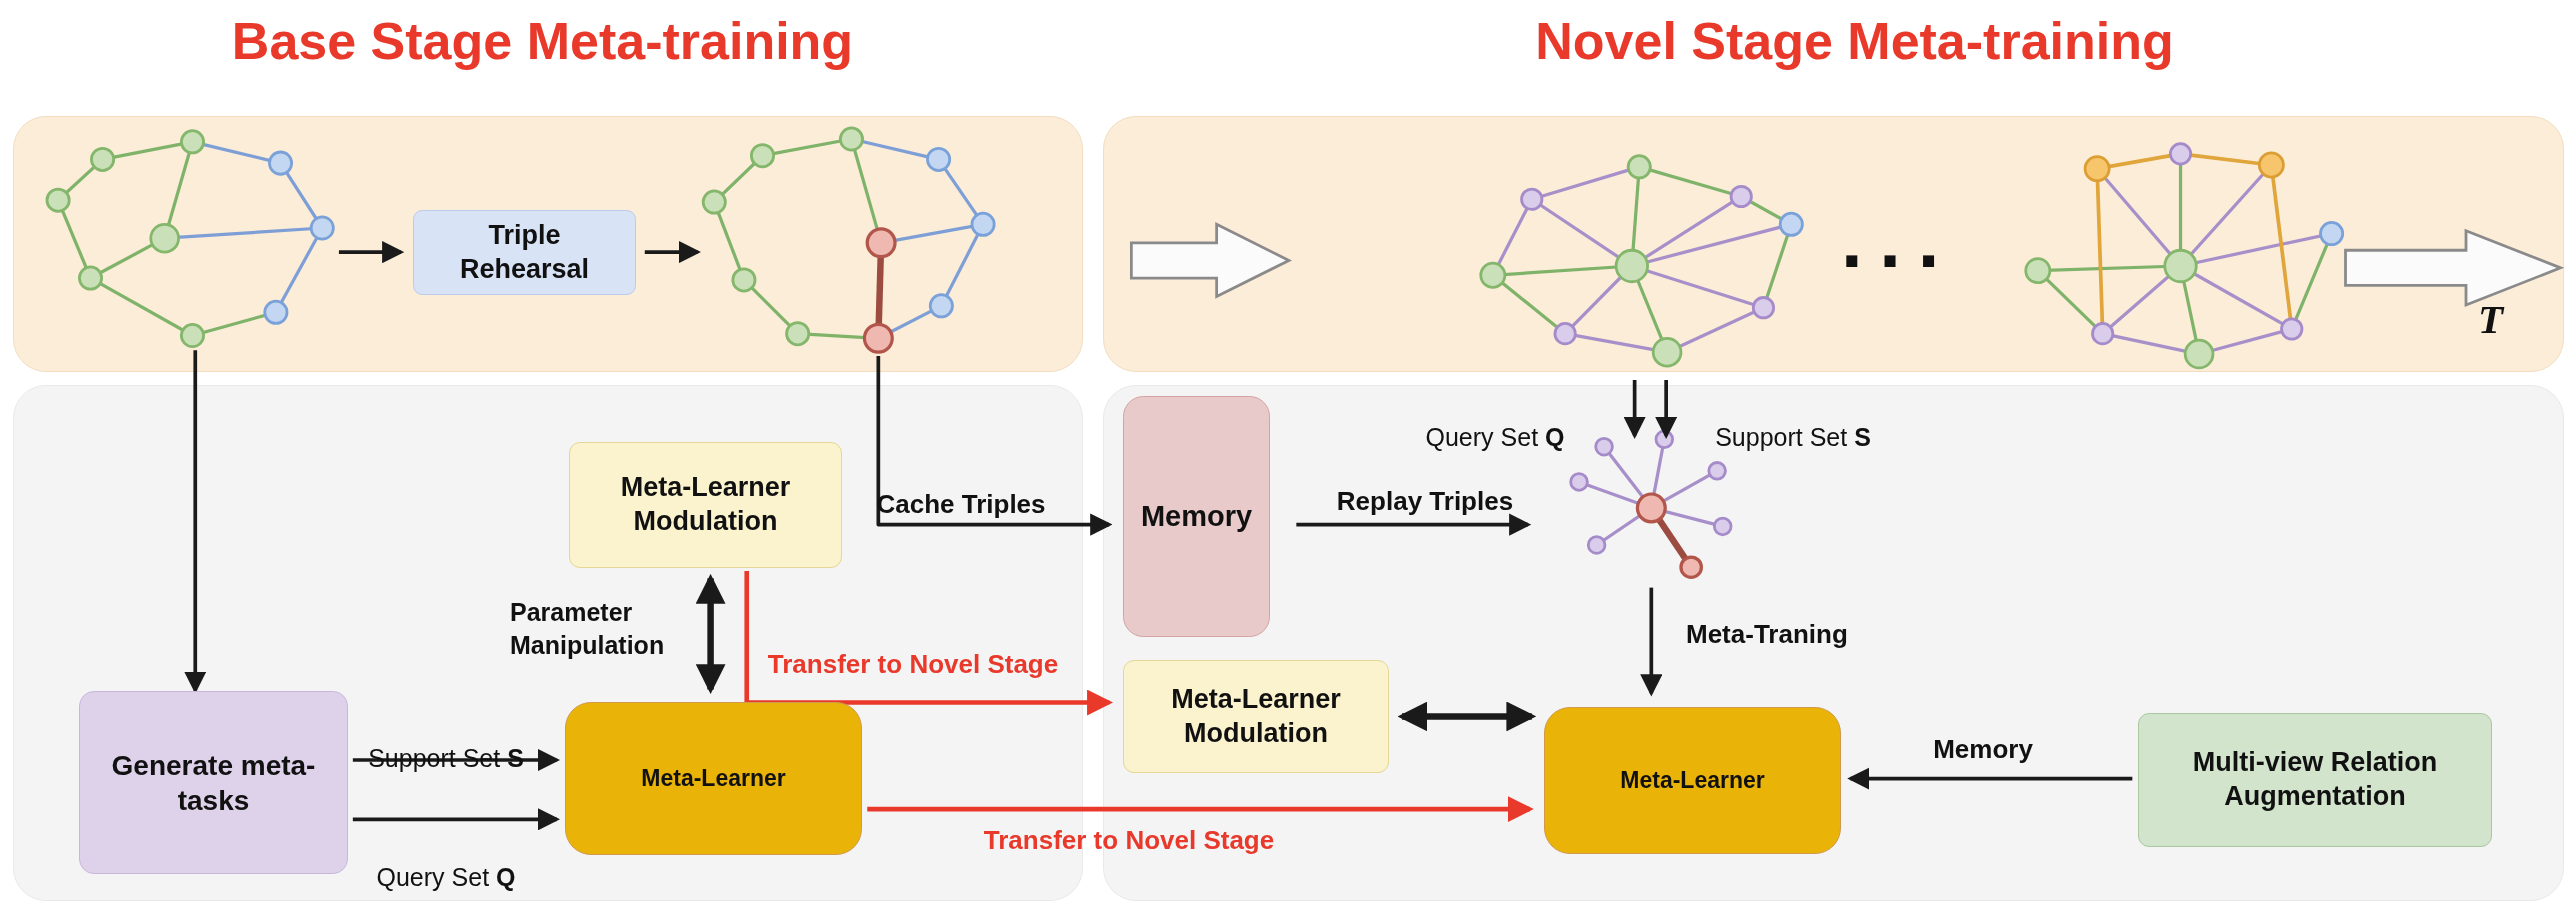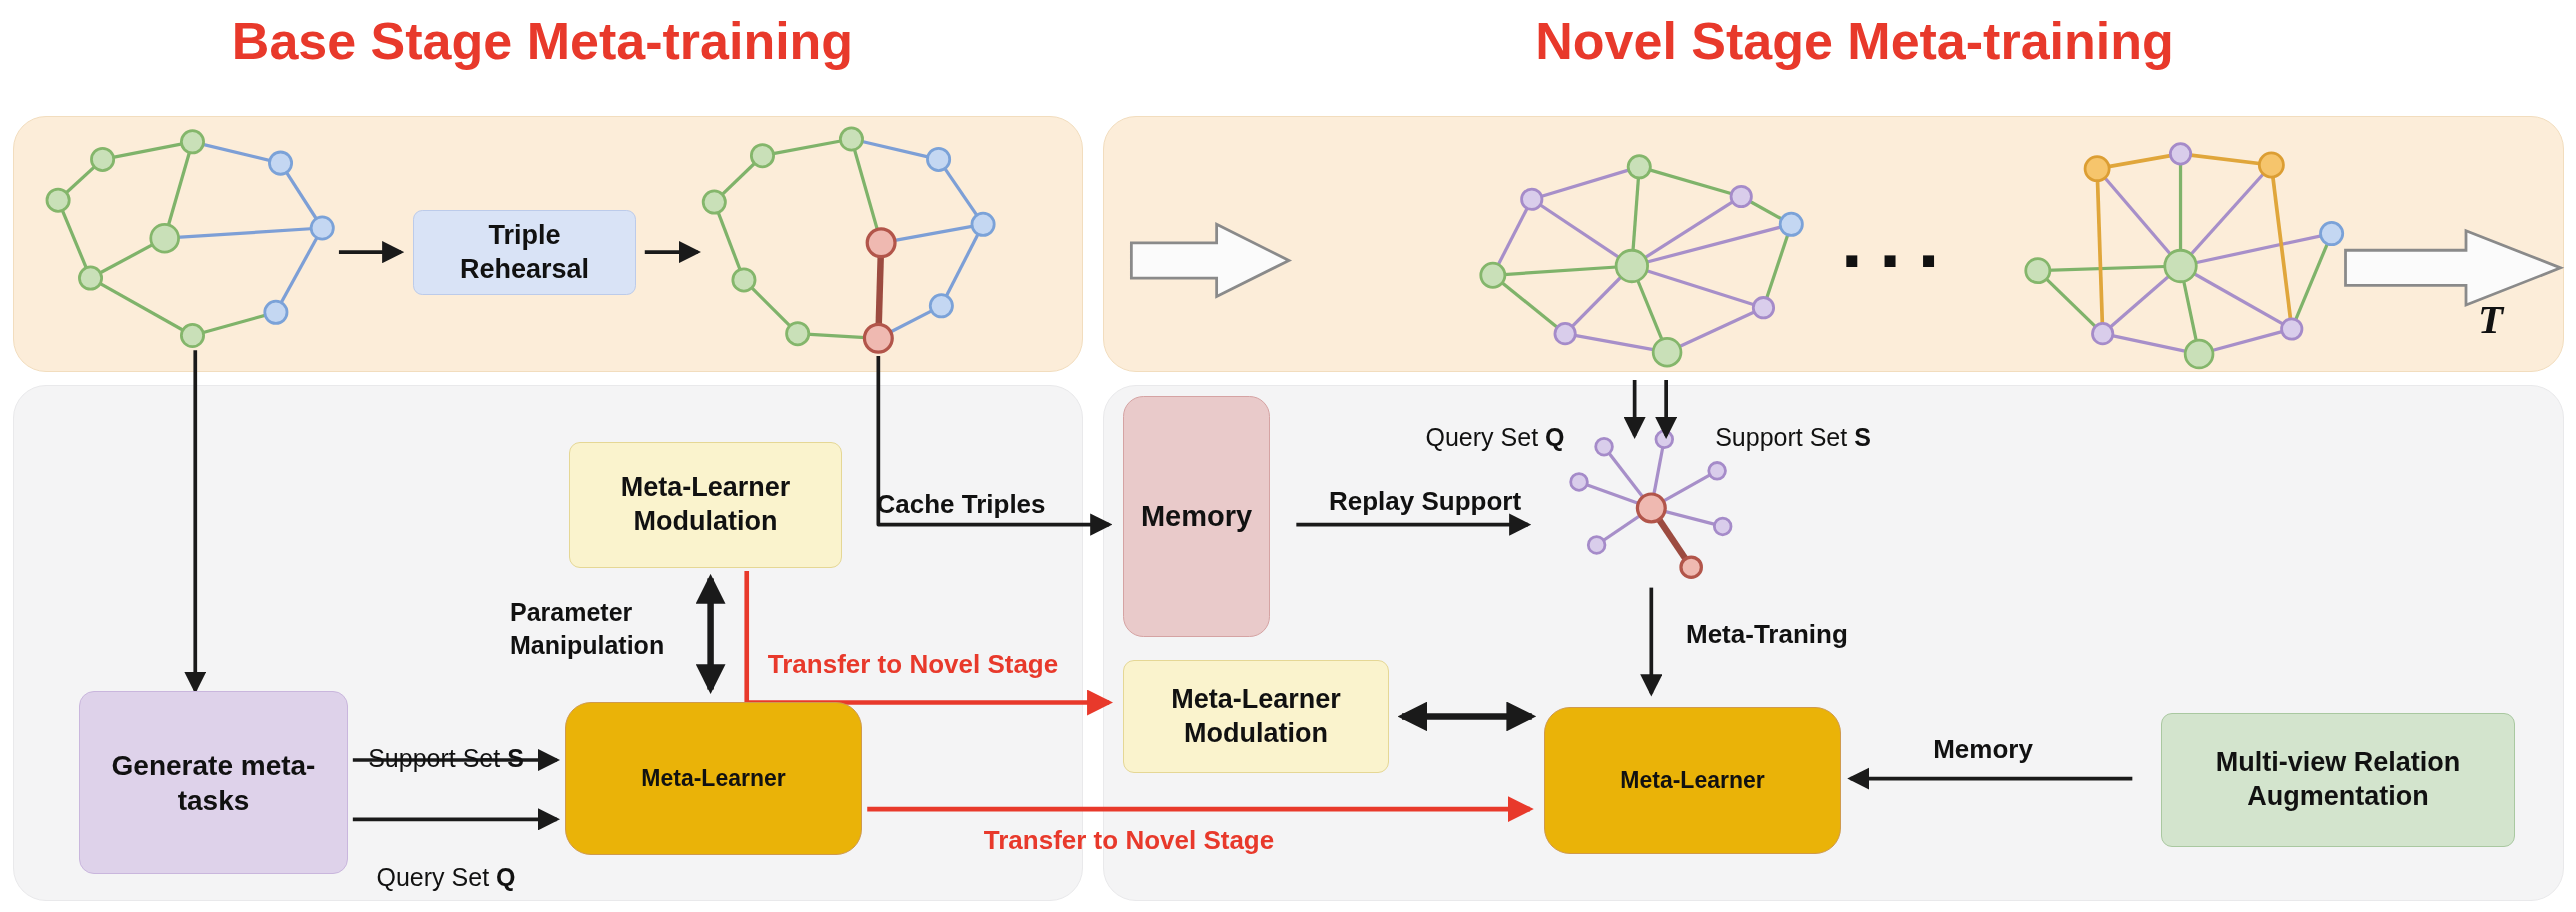--- a/index.html
+++ b/index.html
@@ -215,24 +215,24 @@
     <polygon points="2530,270 2660,270 2660,249 2762,289 2660,329 2660,308 2530,308" class="block-arrow"></polygon>
   </svg>
 
   <div class="box blue" style="left:413px; top:210px; width:223px; height:85px;">Triple Rehearsal</div>
   <div class="box purple" style="left:79px; top:671px; width:269px; height:183px;margin-top:20px;">Generate meta-tasks</div>
   <div class="box yellow" style="left:569px; top:442px; width:273px; height:126px;">Meta-Learner Modulation</div>
   <div class="box orange" style="left:565px; top:702px; width:297px; height:153px;">Meta-Learner</div>
   <div class="box pink" style="left:1123px; top:396px; width:147px; height:241px;">Memory</div>
   <div class="box yellow" style="left:1123px; top:660px; width:266px; height:113px;">Meta-Learner Modulation</div>
   <div class="box orange" style="left:1544px; top:707px; width:297px; height:147px;">Meta-Learner</div>
-  <div class="box green" style="left:2138px; top:713px; width:354px; height:134px;margin-left:23px;">Multi-view Relation Augmentation</div>
+  <div class="box green" style="left:2138px; top:713px; width:354px; height:134px;">Multi-view Relation Augmentation</div>
 
   <div class="lbl center" style="left:961px; top:475px;margin-top:14px;">Cache Triples</div>
-  <div class="lbl center" style="left:1425px; top:486px;">Replay Support</div>
+  <div class="lbl center" style="left:1425px; top:486px;">Replay Triples</div>
   <div class="lbl plain center" style="left:1495px; top:391px;"><span>Query Set </span><b>Q</b></div>
   <div class="lbl plain center" style="left:1793px; top:391px;"><span>Support Set </span><b>S</b></div>
   <div class="lbl" style="left:1686px; top:619px;">Meta-Traning</div>
   <div class="lbl wrap2" style="left:510px; top:596px; width:185px;">Parameter Manipulation</div>
   <div class="lbl plain center" style="left:446px; top:712px;"><span>Support Set </span><b>S</b></div>
   <div class="lbl plain center" style="left:446px; top:831px;"><span>Query Set </span><b>Q</b></div>
   <div class="lbl red center" style="left:913px; top:649px;">Transfer to Novel Stage</div>
   <div class="lbl red center" style="left:1129px; top:825px;">Transfer to Novel Stage</div>
   <div class="lbl center" style="left:1983px; top:734px;">Memory</div>
   <div class="tsym" style="left:2478px; top:295px;">T</div>

